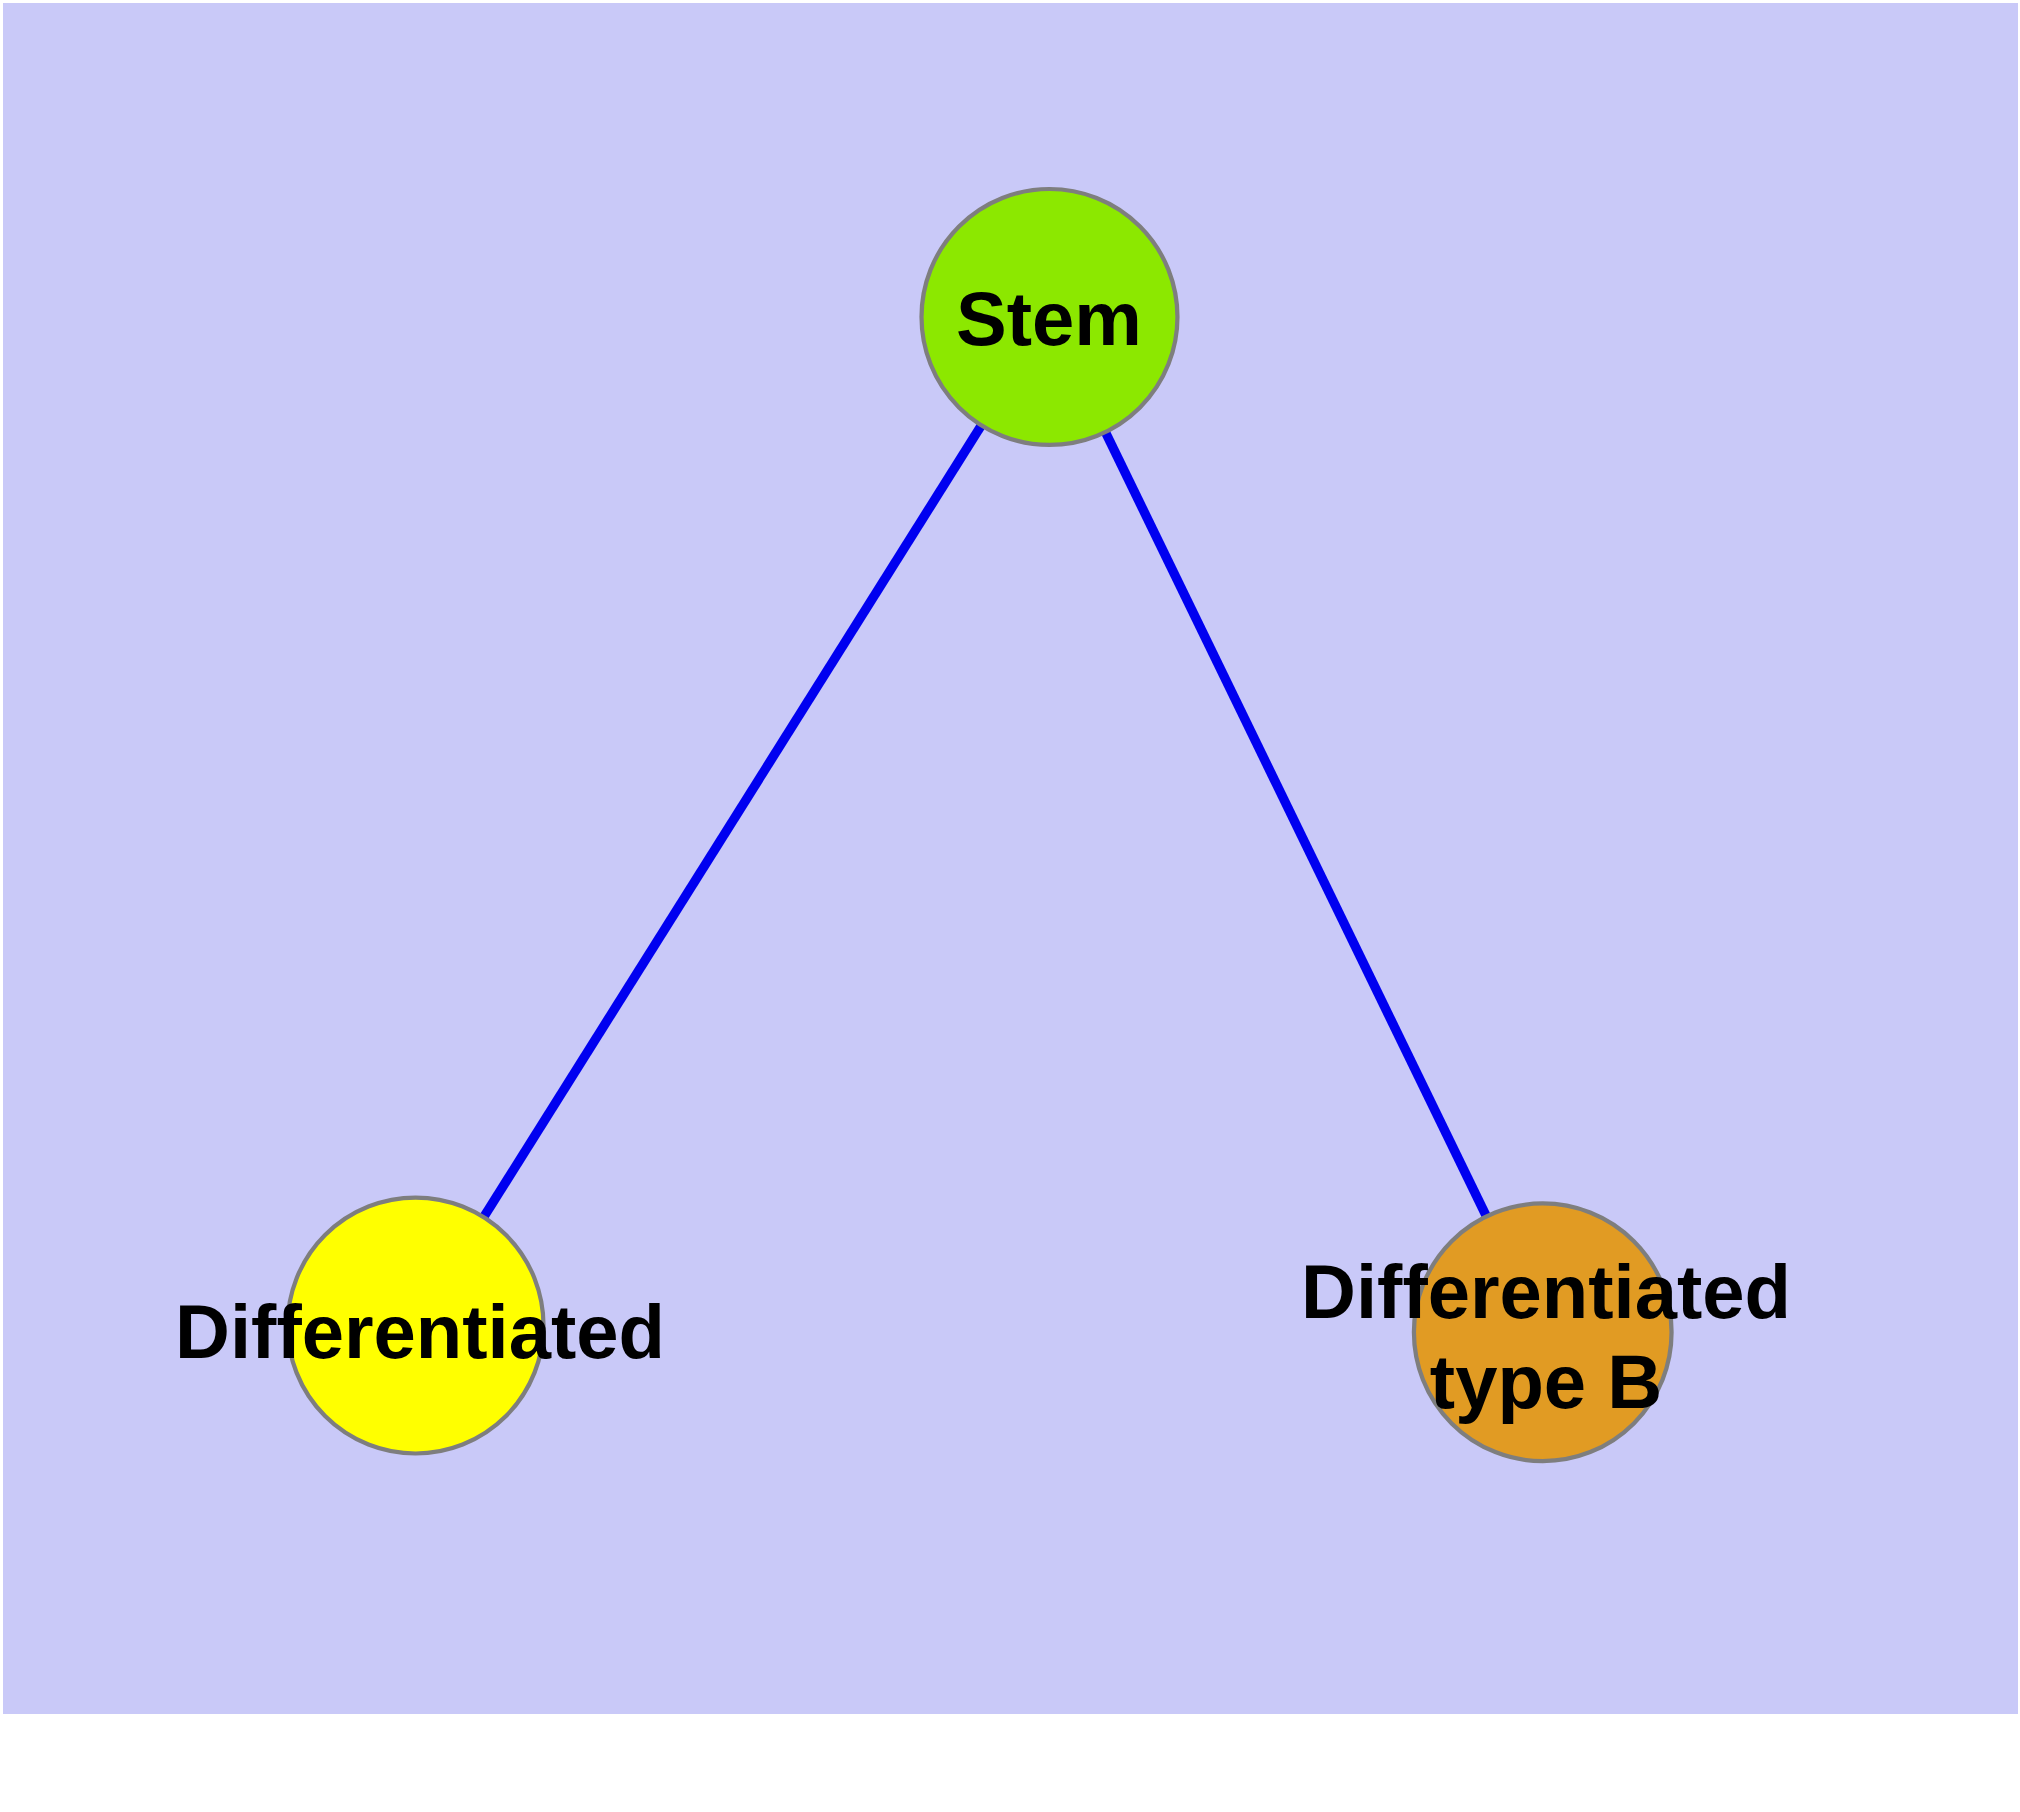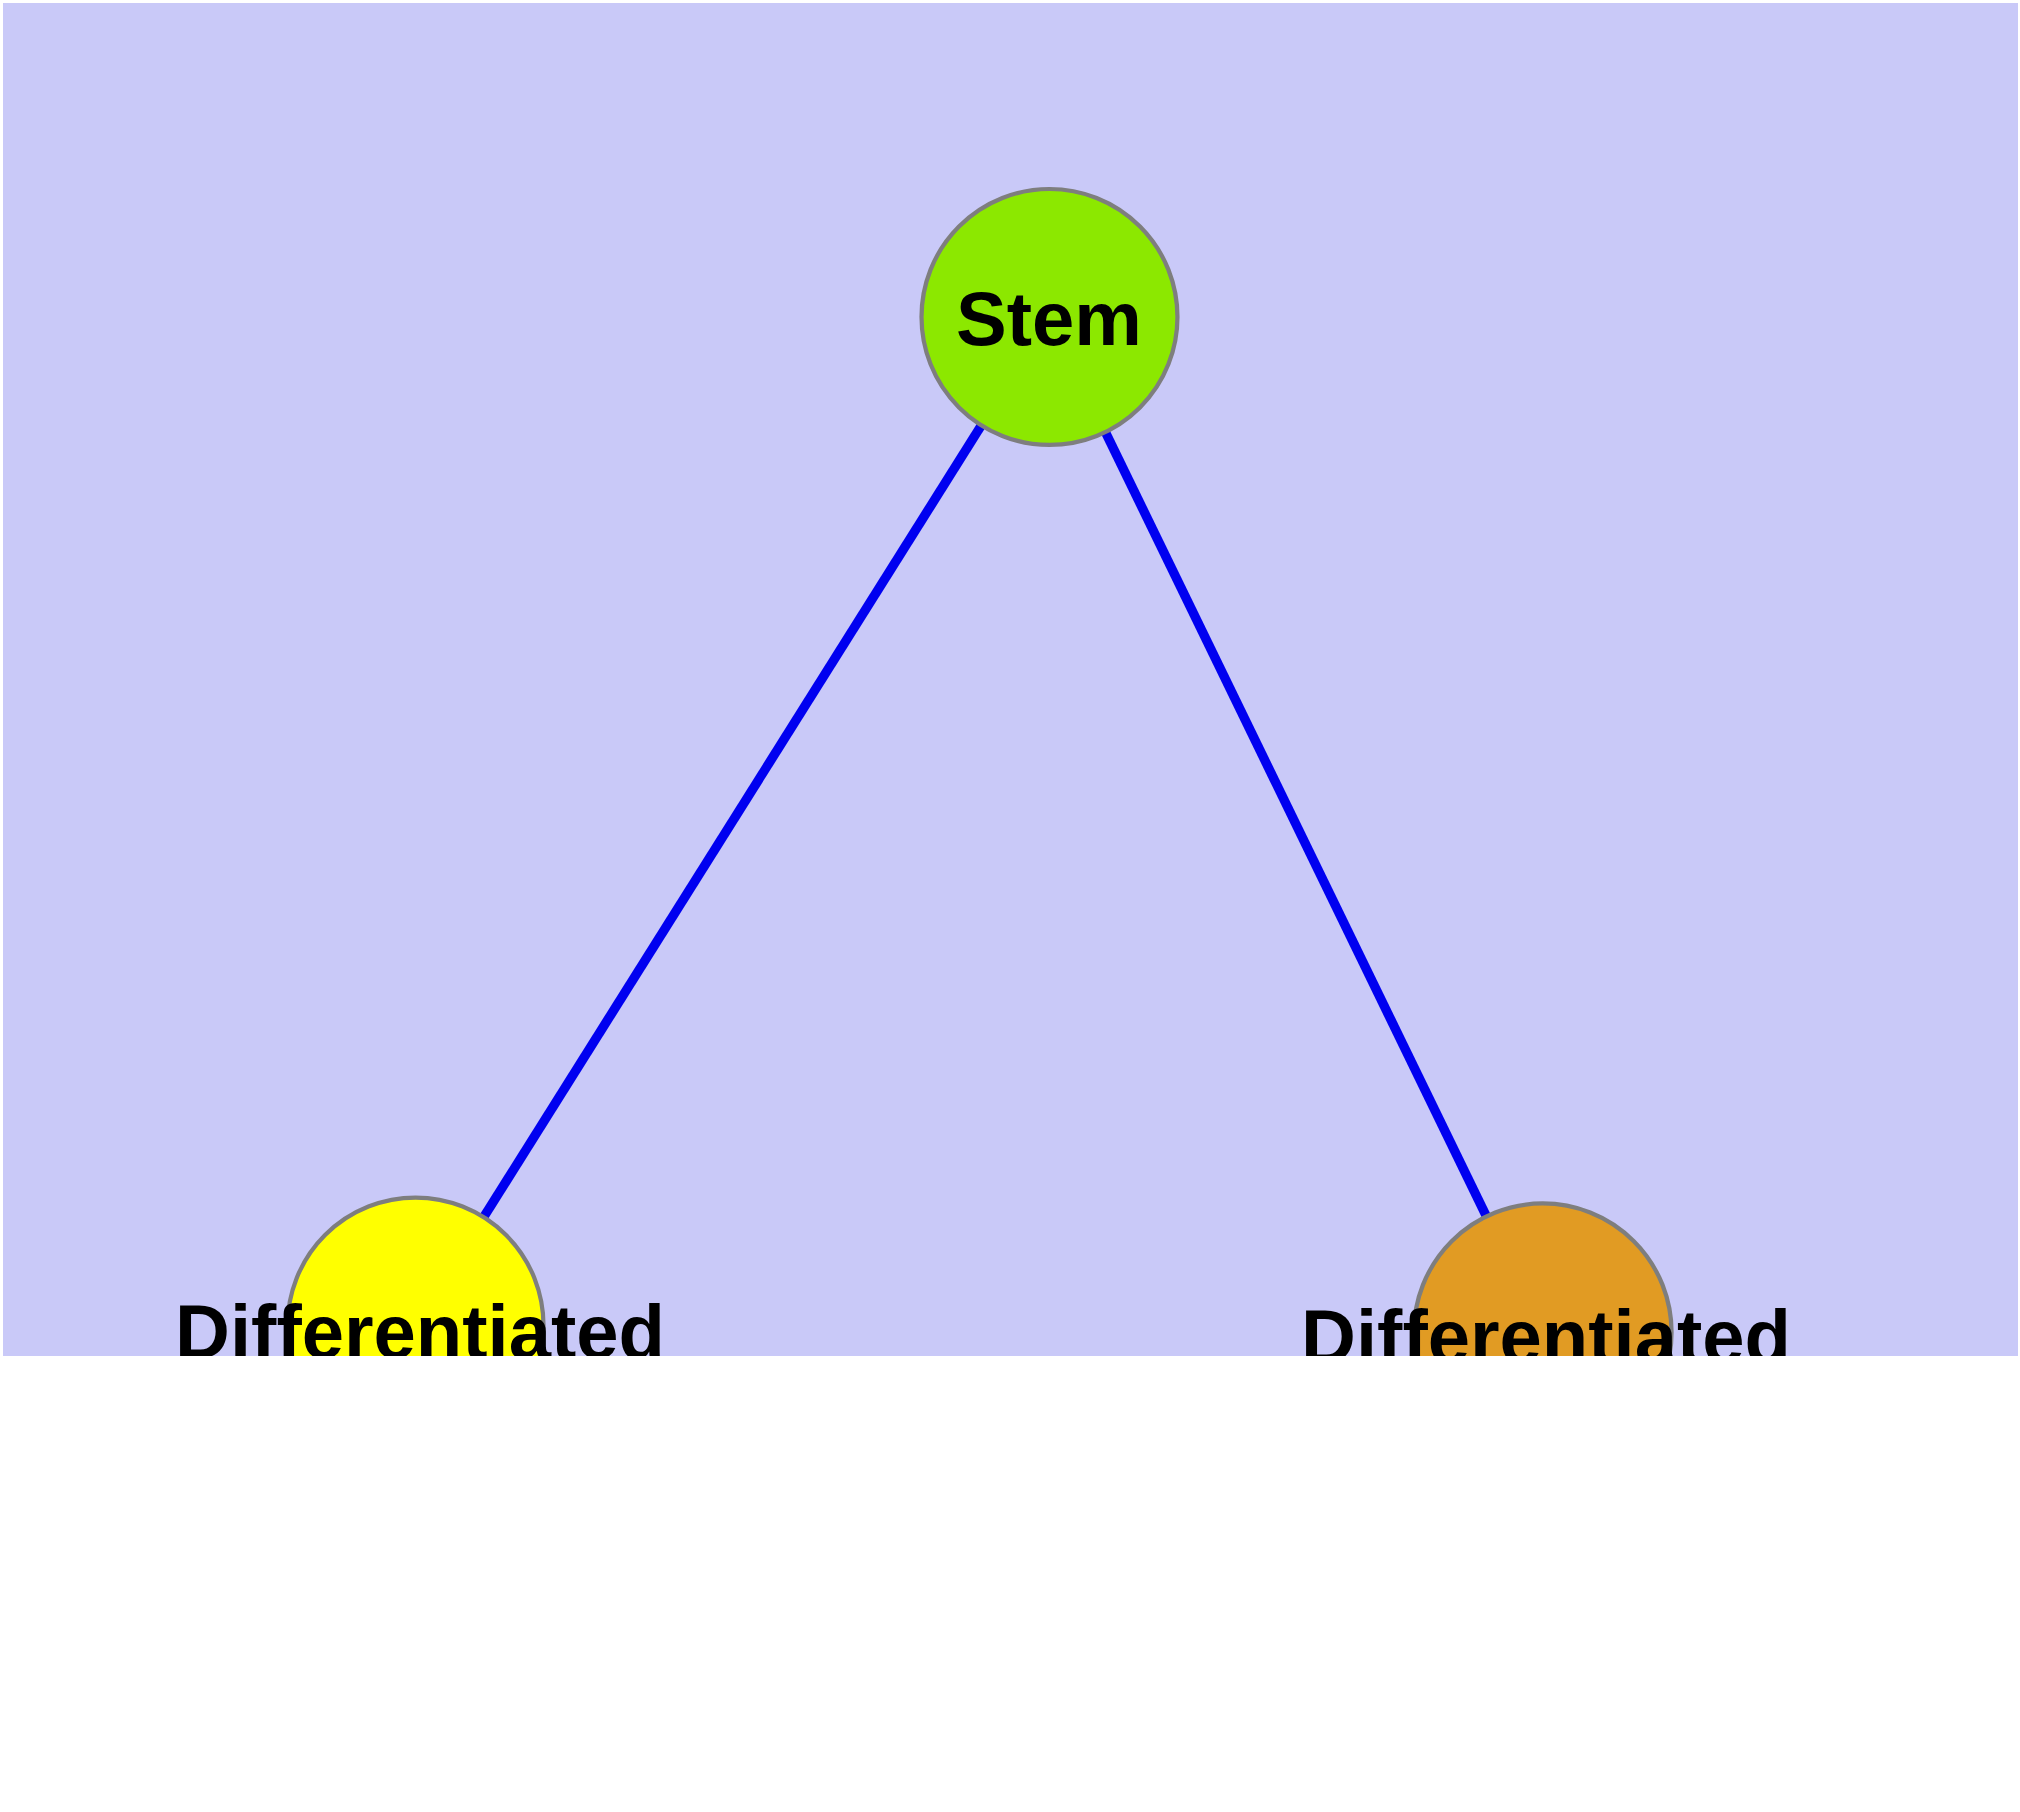--- a/index.html
+++ b/index.html
@@ -4,21 +4,21 @@
 <style>
   html, body {
     margin: 0;
     padding: 0;
     background: #ffffff;
     font-family: "Liberation Sans", sans-serif;
   }
   #page {
     position: relative;
     width: 2021px;
-    height: 1356px;
+    height: 1714px;
     background: var(--page_background, #ffffff);
     overflow: hidden;
   }
   #graph-canvas {
     position: absolute;
     left: 2.5px;
     top: 3.4px;
     width: 2015px;
     height: 1806px;
     background: var(--canvas_background, #C9C9F8);
@@ -77,16 +77,17 @@
   <div id="label-stem" class="node-label">
     <span class="label-line">Stem</span>
   </div>
 
   <div id="label-type-a" class="node-label">
     <span class="label-line">Differentiated</span>
   </div>
 
   <div id="label-type-b" class="node-label">
     <span class="label-line">Differentiated</span>
+    <span class="label-line">type B</span>
   </div>
 
 </div>
 
 
 </body></html>

